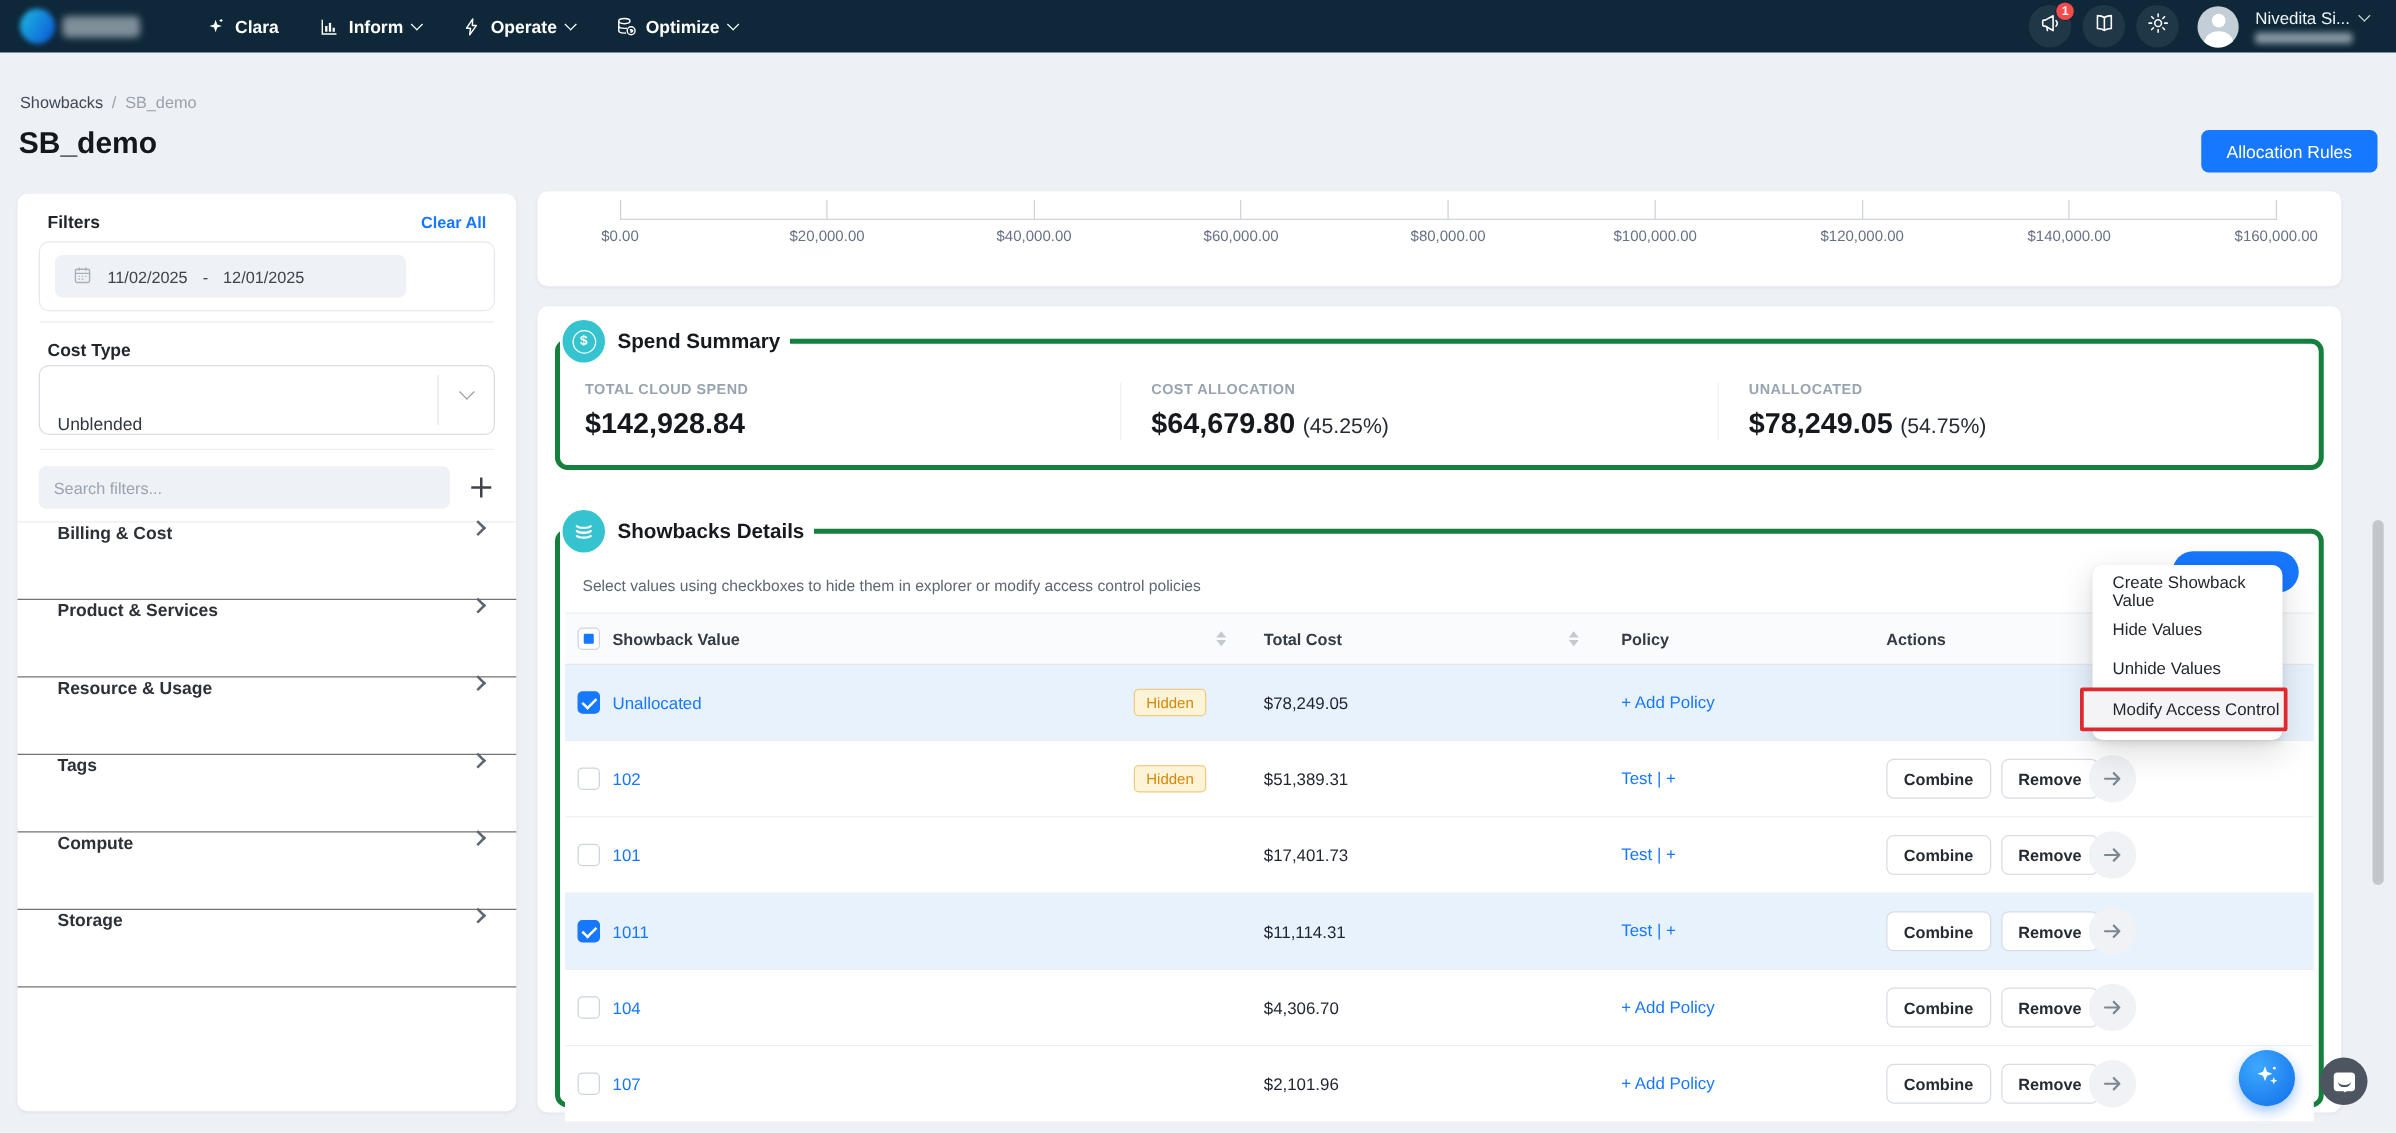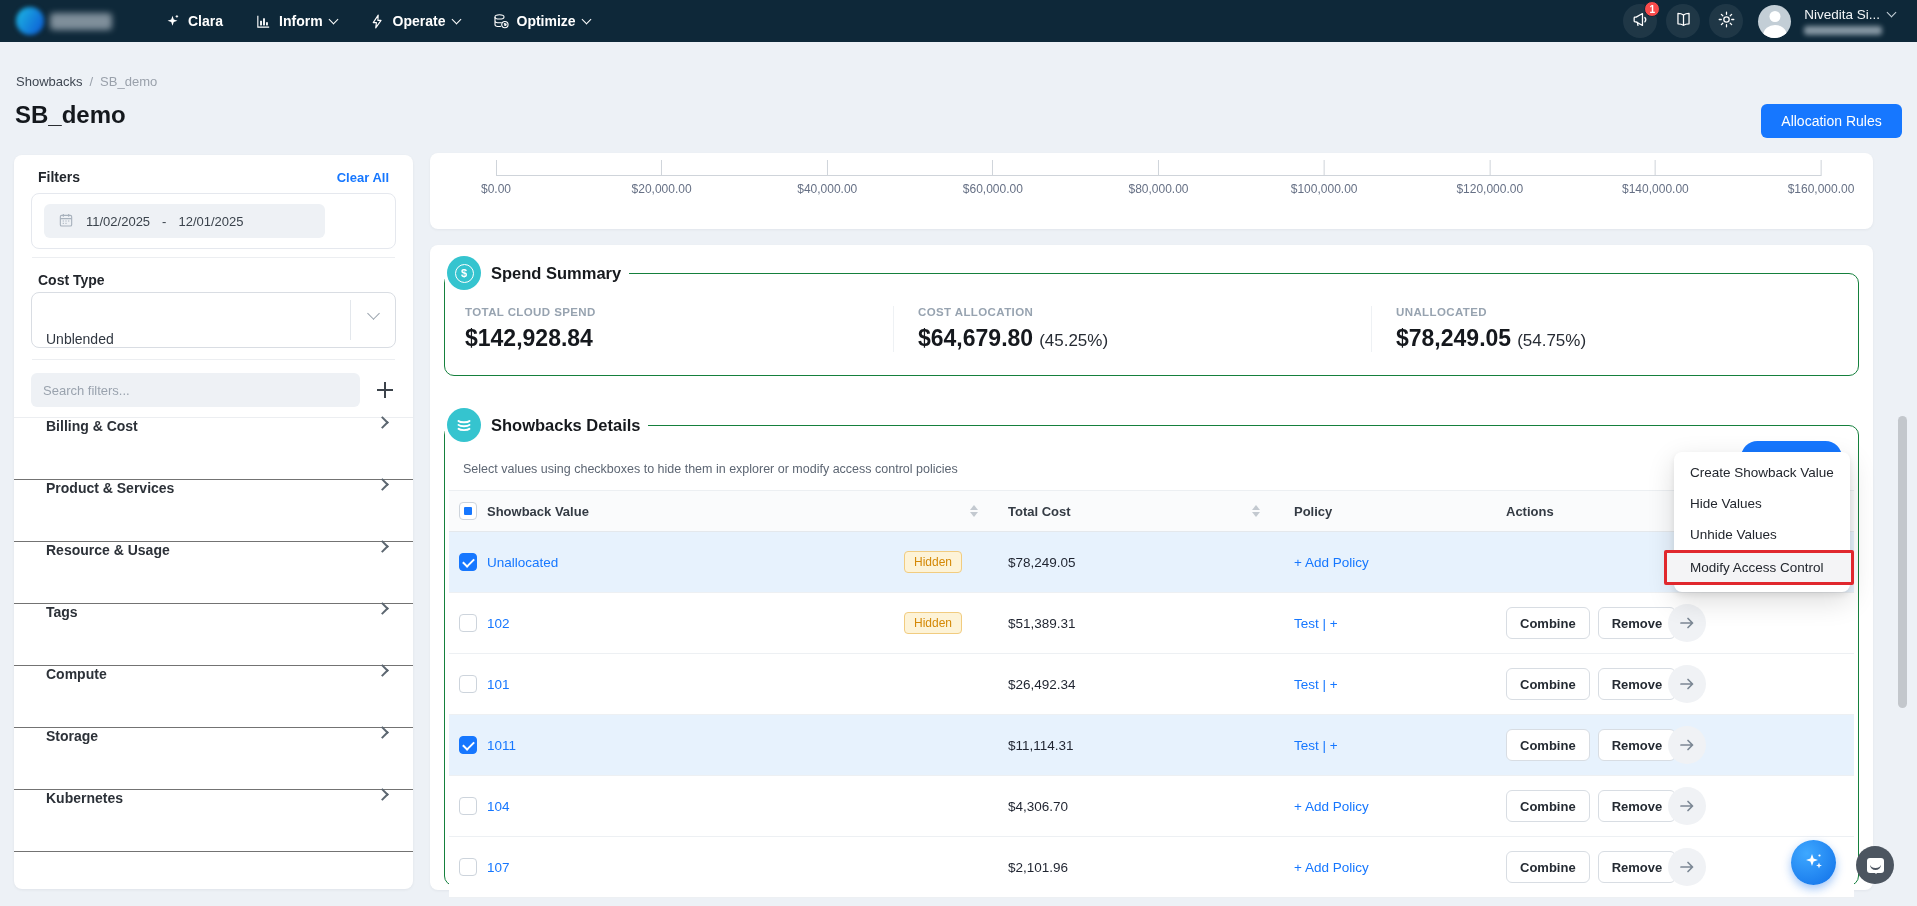--- a/index.html
+++ b/index.html
@@ -78,21 +78,21 @@
   .chart-card{position:absolute;left:430px;top:153px;width:1443px;height:76px;background:#fff;
     border-radius:8px;box-shadow:0 1px 3px rgba(16,24,40,.05)}
   .axis{position:absolute;left:66px;top:22px;width:1325px;border-top:1px solid #cfd4da}
   .tick{position:absolute;top:-16px;transform:translateX(-50%);display:flex;flex-direction:column;align-items:center}
   .tmark{width:1px;height:16px;background:#cfd4da}
   .tlabel{margin-top:6px;font-size:12px;color:#667085;white-space:nowrap}
 
   
   .main-card{position:absolute;left:430px;top:245px;width:1443px;height:645px;background:#fff;
     border-radius:8px;box-shadow:0 1px 3px rgba(16,24,40,.05)}
-  fieldset{border:1px solid #15803d;border-radius:10px}
+  fieldset{border:4px solid #15803d;border-radius:10px}
   legend{display:flex;align-items:center;gap:10px;margin-left:0;padding:0 8px 0 2px}
   .licon{width:34px;height:34px;border-radius:50%;background:#35c4cf;display:flex;align-items:center;justify-content:center;flex:none}
   .ring{width:19px;height:19px;border:1.6px solid #fff;border-radius:50%;position:relative}
   .ring::after{content:"$";position:absolute;left:50%;top:50%;transform:translate(-50%,-52%);
     color:#fff;font-size:11px;font-weight:700}
   .ltitle{font-size:16.5px;font-weight:700;color:#16191d;white-space:nowrap}
 
   .spend-fs{position:absolute;left:14px;right:14px;top:11px;height:120px}
   .stats{display:flex;padding-top:16px}
   .stat{padding-left:24px}
@@ -135,21 +135,21 @@
   .badge{font-size:12px;color:#d48806;background:#fdf3d7;border:1px solid #f1cc80;border-radius:4px;
     padding:2px 9px;margin-right:16px;line-height:16px}
   .btn-wrap{display:flex;gap:8px;width:152px;flex:none}
   .btn-wrap.ghost{visibility:hidden}
   .tbtn{height:32px;padding:0 13px;border:1px solid #d8dde3;border-radius:6px;background:#fff;
     font-size:13px;font-weight:600;color:#252b33;display:inline-flex;align-items:center;font-family:inherit}
   .arrow-btn{width:38px;height:38px;border-radius:50%;background:#f0f2f5;display:flex;
     align-items:center;justify-content:center;flex:none}
 
   
-  .dropdown{position:absolute;left:1674px;top:452px;width:176px;background:#fff;border-radius:8px;
+  .dropdown{position:absolute;left:1674px;top:452px;width:152px;background:#fff;border-radius:8px;
     box-shadow:0 9px 28px rgba(0,0,0,.14),0 3px 6px rgba(0,0,0,.08);padding:5px 0 7px;z-index:60}
   .menu-item{height:31px;display:flex;align-items:center;padding-left:16px;font-size:13.5px;color:#23272e}
   .menu-item.highlight{height:35px;margin-left:-10px;margin-right:-4px;padding-left:23px;
     background:#f4f4f6;border:3px solid #e0282e;border-radius:2px}
 
   
   .scroll-thumb{position:absolute;left:1898px;top:416px;width:9px;height:292px;background:#c3c7cc;border-radius:5px}
   .fab-ai{position:absolute;left:1791px;top:840px;width:45px;height:45px;border-radius:50%;
     background:radial-gradient(circle at 35% 30%,#3ea8ff,#0f6fe8);box-shadow:0 4px 10px rgba(18,110,235,.4);
     display:flex;align-items:center;justify-content:center;z-index:70}
@@ -314,24 +314,20 @@
       <div class="cat-row">
         <span class="cat-label">Compute</span>
         <span class="chev-right"></span>
       </div>
 
       <div class="cat-row">
         <span class="cat-label">Storage</span>
         <span class="chev-right"></span>
       </div>
 
-      <div class="cat-row">
-        <span class="cat-label">Kubernetes</span>
-        <span class="chev-right"></span>
-      </div>
     </div>
 </aside>
 
 <section class="chart-card">
   <div class="axis">
 
       <div class="tick" style="left: 0%;">
         <span class="tmark"></span>
         <span class="tlabel">$0.00</span>
       </div>
@@ -500,21 +496,21 @@
 
           <div class="trow">
             <div class="c-check">
               <span class="cb"></span>
             </div>
             <div class="c-value">
               <a class="vlink">101</a>
 
             </div>
             <div class="c-cost">
-              <span class="cost-txt">$26,492.34</span>
+              <span class="cost-txt">$17,401.73</span>
             </div>
             <div class="c-policy">
               <a class="plink">Test | +</a>
             </div>
             <div class="c-actions">
               <span class="btn-wrap">
                 <button class="tbtn">Combine</button>
                 <button class="tbtn">Remove</button>
               </span>
               <span class="arrow-btn">

